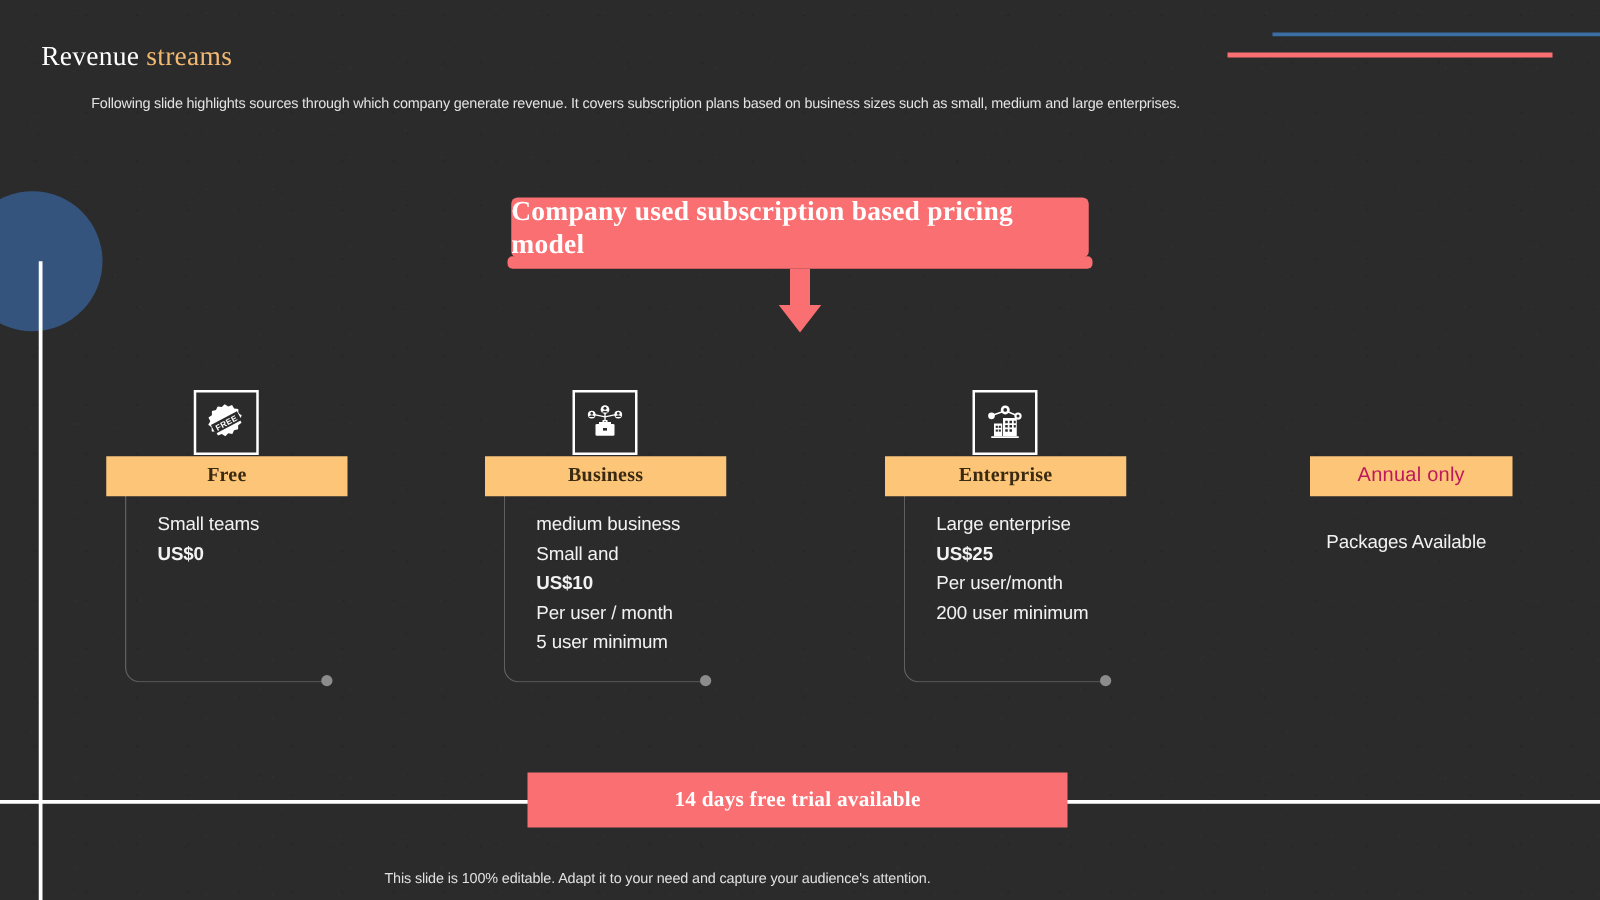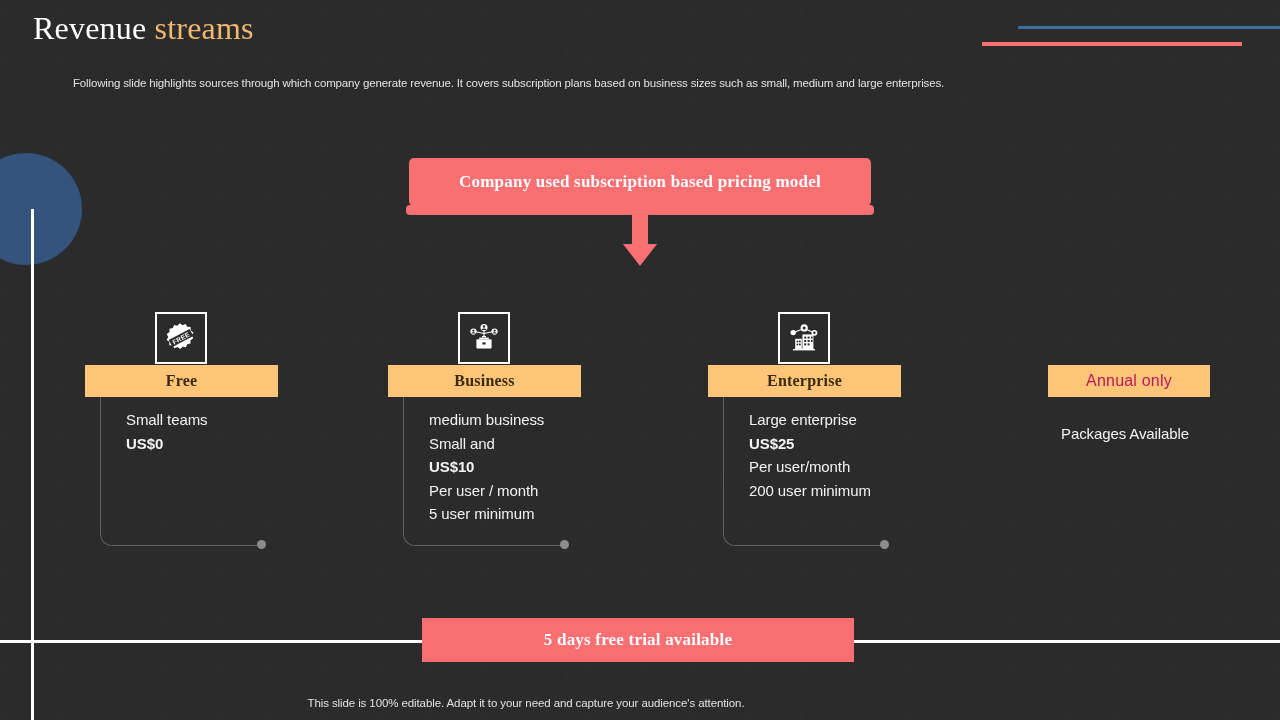--- a/index.html
+++ b/index.html
@@ -39,23 +39,23 @@
     top: 42px;
     width: 260px;
     height: 4px;
     background: #fa6f72;
   }
 
   
   .title {
     position: absolute;
     left: 33px;
-    top: 10px;
+    top: 32px;
     font-family: "Liberation Serif", serif;
-    font-size: 32px;
+    font-size: 22px;
     letter-spacing: 0.2px;
     color: #ffffff;
     white-space: nowrap;
   }
   .title .accent { color: #f0b870; }
 
   .subtitle {
     position: absolute;
     left: 33px;
     top: 77px;
@@ -112,21 +112,21 @@
     height: 48px;
     background: #fa6f72;
     border-radius: 5px;
     display: flex;
     align-items: center;
     justify-content: center;
   }
   .banner-top .label {
     font-family: "Liberation Serif", serif;
     font-weight: bold;
-    font-size: 17px;
+    font-size: 22px;
     color: #ffffff;
     letter-spacing: 0.2px;
   }
   .arrow-stem {
     position: absolute;
     left: 632px;
     top: 215px;
     width: 16px;
     height: 31px;
     background: #fa6f72;
@@ -404,18 +404,18 @@
   <div class="annual">
     <div class="annual-header">
       <span class="label">Annual  only</span>
     </div>
     <div class="annual-body">
       <div>Packages Available</div>
     </div>
   </div>
 
   <div class="banner-bottom">
-    <span class="label">5 days free trial available</span>
+    <span class="label">14 days free trial available</span>
   </div>
 
   <div class="footer-note">This slide is 100% editable. Adapt it to your need and capture your audience's attention.</div>
 
 </div>
 
 </body></html>

